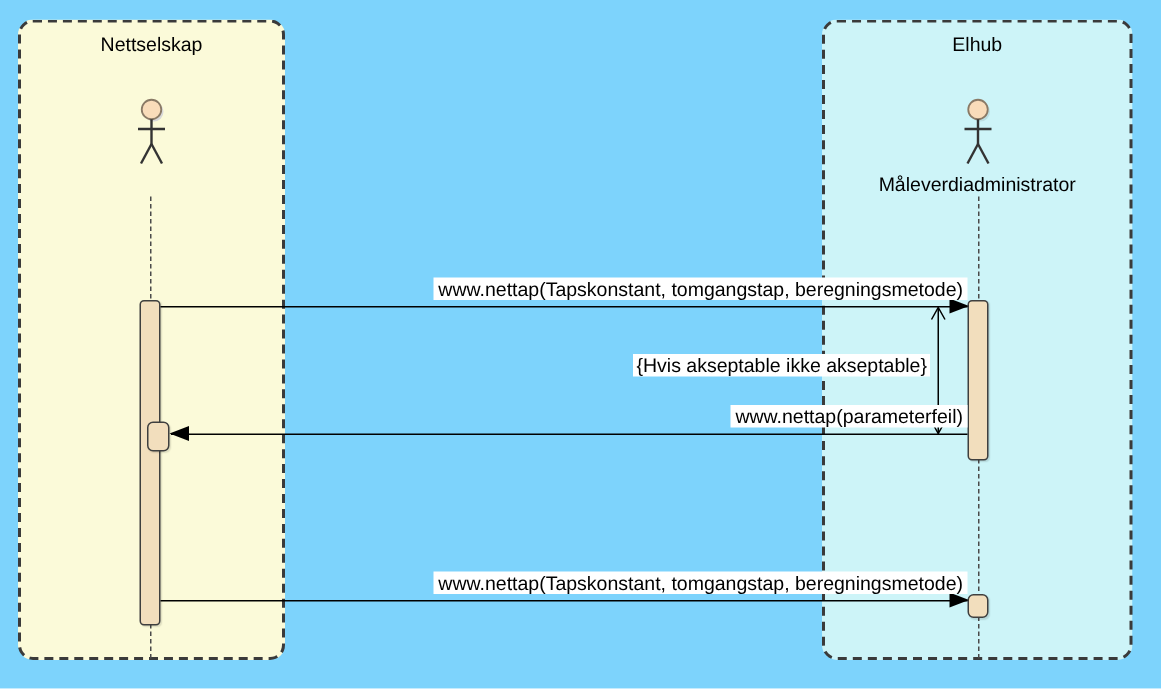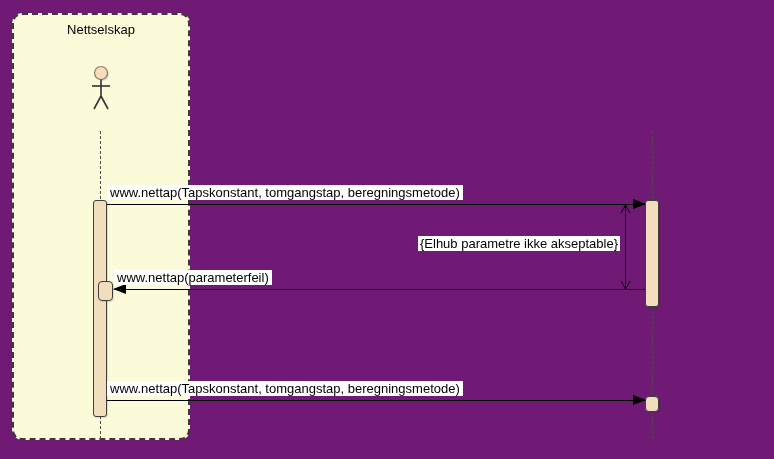--- a/index.html
+++ b/index.html
@@ -1,17 +1,17 @@
 <!DOCTYPE html>
 <html style="--left-fill: #FBFAD9; --right-fill: #CDF4F8; --activation-fill: #F2DEBD; --actor-head-fill: #F9DCBA; --line: #000000;"><head>
 <meta charset="utf-8">
 <style>
   html,body{margin:0;padding:0;background:#fff;}
   #canvas{
-    position:relative;width:774px;height:459px;background:#701a75;overflow:hidden;
+    position:relative;width:774px;height:459px;background:#7dd3fc;overflow:hidden;
     font-family:"Liberation Sans","DejaVu Sans",sans-serif;font-size:13px;color:#000;
   }
   .boundary{
     position:absolute;border:2px dashed #3a3a3a;border-radius:10px;box-sizing:border-box;
   }
   #boundary-left{left:12px;top:13px;width:178px;height:427px;background:var(--left-fill,#FBFAD9);}
   #boundary-right{left:548px;top:13px;width:207px;height:427px;background:var(--right-fill,#CDF4F8);}
   .boundary-title{position:absolute;top:7px;left:0;right:0;text-align:center;font-size:13px;}
   .actor-label{position:absolute;left:0;right:0;text-align:center;font-size:13px;top:100px;}
   .actor-figure{position:absolute;left:50%;margin-left:-20px;top:50px;width:40px;height:48px;}
@@ -22,21 +22,21 @@
     position:absolute;background:var(--activation-fill,#F2DEBD);
     border:1px solid #3f3f3f;border-radius:3px;box-sizing:border-box;z-index:2;
     box-shadow:1px 1px 1px rgba(0,0,0,0.12);
   }
   #activation-left{left:93px;top:200px;width:14px;height:217px;}
   #activation-left-nested{left:98px;top:281px;width:15px;height:20px;border-radius:4px;z-index:3;}
   #activation-right{left:645px;top:200px;width:14px;height:107px;}
   #activation-right-small{left:645px;top:396px;width:14px;height:16px;border-radius:4px;}
   .message{position:absolute;z-index:4;}
   .message .line{position:absolute;left:0;right:0;top:0;border-top:1px solid #000;}
-  .message .label{position:absolute;left:0;right:0;bottom:4px;text-align:left;white-space:nowrap;margin-top:15px;}
+  .message .label{position:absolute;left:0;right:0;bottom:4px;text-align:right;white-space:nowrap;margin-top:15px;}
   .message .label span{background:#fff;padding:0 3px;}
   .arrowhead-right{
     position:absolute;right:-1px;top:-5px;width:0;height:0;
     border-top:5px solid transparent;border-bottom:5px solid transparent;border-left:13px solid #000;
   }
   .arrowhead-left{
     position:absolute;left:-1px;top:-5px;width:0;height:0;
     border-top:5px solid transparent;border-bottom:5px solid transparent;border-right:13px solid #000;
   }
   #message-1{left:107px;top:204px;width:538px;}
@@ -58,20 +58,32 @@
     <svg class="actor-figure" viewBox="0 0 40 48">
       <circle cx="21.5" cy="9.5" r="6.5" fill="#d8d8d8" stroke="none"></circle>
       <circle cx="20" cy="8" r="6.5" fill="#F9DCBA" stroke="#8a7a66" stroke-width="1.2"></circle>
       <line x1="20" y1="14.5" x2="20" y2="31" stroke="#333" stroke-width="1.6"></line>
       <line x1="11" y1="21" x2="29" y2="21" stroke="#333" stroke-width="1.6"></line>
       <line x1="20" y1="31" x2="13" y2="44" stroke="#333" stroke-width="1.6"></line>
       <line x1="20" y1="31" x2="27" y2="44" stroke="#333" stroke-width="1.6"></line>
     </svg>
   </div>
 
+  <div class="boundary" id="boundary-right">
+    <div class="boundary-title">Elhub</div>
+    <svg class="actor-figure" viewBox="0 0 40 48">
+      <circle cx="21.5" cy="9.5" r="6.5" fill="#bcdfe3" stroke="none"></circle>
+      <circle cx="20" cy="8" r="6.5" fill="#F9DCBA" stroke="#8a7a66" stroke-width="1.2"></circle>
+      <line x1="20" y1="14.5" x2="20" y2="31" stroke="#333" stroke-width="1.6"></line>
+      <line x1="11" y1="21" x2="29" y2="21" stroke="#333" stroke-width="1.6"></line>
+      <line x1="20" y1="31" x2="13" y2="44" stroke="#333" stroke-width="1.6"></line>
+      <line x1="20" y1="31" x2="27" y2="44" stroke="#333" stroke-width="1.6"></line>
+    </svg>
+    <div class="actor-label">Måleverdiadministrator</div>
+  </div>
 
   <div class="lifeline" id="lifeline-left"></div>
   <div class="lifeline" id="lifeline-right"></div>
 
   <div class="activation" id="activation-left"></div>
   <div class="activation" id="activation-right"></div>
   <div class="activation" id="activation-left-nested"></div>
   <div class="activation" id="activation-right-small"></div>
 
   <div class="message" id="message-1">
@@ -81,21 +93,21 @@
       <span>www.nettap(Tapskonstant, tomgangstap, beregningsmetode)</span>
     </div>
   </div>
 
   <svg id="duration-arrow" width="13" height="86">
     <line x1="6.5" y1="1" x2="6.5" y2="85" stroke="#000" stroke-width="1"></line>
     <polyline points="2,9 6.5,1 11,9" fill="none" stroke="#000" stroke-width="1"></polyline>
     <polyline points="2,77 6.5,85 11,77" fill="none" stroke="#000" stroke-width="1"></polyline>
   </svg>
   <div id="condition-label">
-    <span>{Elhub parametre ikke akseptable}</span>
+    <span>{Hvis akseptable ikke akseptable}</span>
   </div>
 
   <div class="message" id="message-return">
     <div class="line"></div>
     <div class="arrowhead-left"></div>
     <div class="label">
       <span>www.nettap(parameterfeil)</span>
     </div>
   </div>
 

